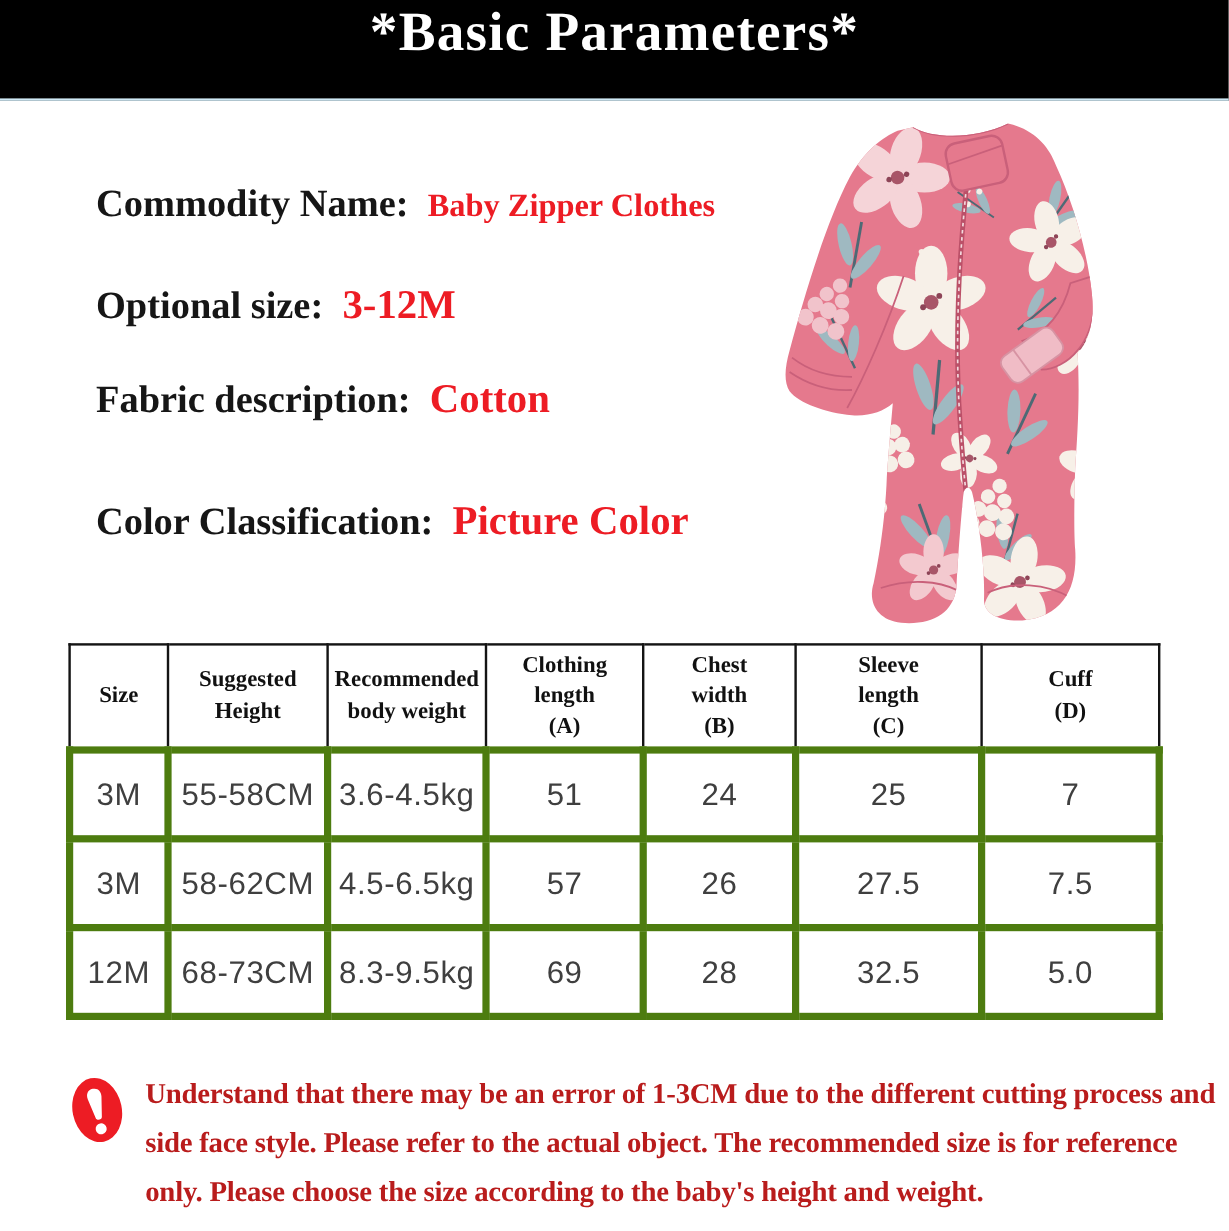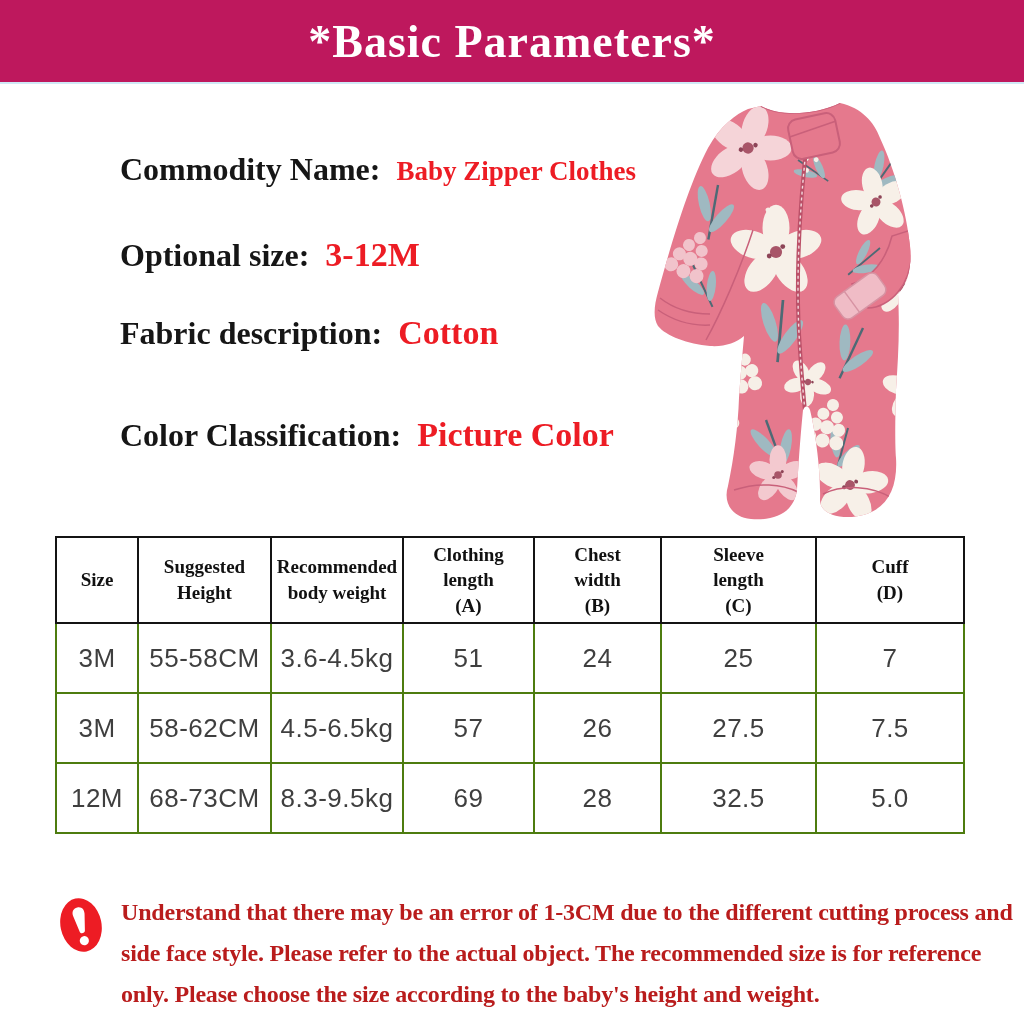--- a/index.html
+++ b/index.html
@@ -3,29 +3,29 @@
 <meta charset="utf-8">
 <style>
   html,body{margin:0;padding:0;}
   body{
     width:1024px;height:1026px;position:relative;overflow:hidden;
     background:#ffffff;font-family:"Liberation Serif",serif;
   }
   
   .banner{
     position:absolute;left:0;top:0;width:1024px;height:82px;
-    background:#be185d;border-bottom:2px solid #cfe9f6;
-    display:flex;align-items:center;justify-content:center;
+    background:#000000;border-bottom:2px solid #cfe9f6;
+    display:flex;justify-content:center;
   }
   .banner .title{
     color:#ffffff;font-size:46px;font-weight:700;letter-spacing:1px;
     font-family:"Liberation Serif",serif;
   }
   
-  .param{position:absolute;left:80px;white-space:nowrap;font-weight:700;margin-left:40px;}
+  .param{position:absolute;left:80px;white-space:nowrap;font-weight:700;}
   .param .label{color:#161616;font-size:32px;}
   .param .value{color:#ed1c24;margin-left:12px;font-size:34px;}
   #param-0{top:151px}
   #param-0 .value{font-size:27px;}
   #param-1{top:236px}
   #param-2{top:314px}
   #param-3{top:416px}
   
   .product{position:absolute;left:648px;top:90px;width:312px;height:438px;}
   
@@ -33,21 +33,21 @@
     position:absolute;left:55px;top:536px;border-collapse:collapse;
     table-layout:fixed;width:908px;
   }
   table.size-table th{
     border:2px solid #141414;height:84px;padding:0 2px;
     font-family:"Liberation Serif",serif;font-weight:700;font-size:19px;
     color:#111111;text-align:center;vertical-align:middle;white-space:pre-line;
     line-height:1.35;
   }
   table.size-table td{
-    border:2px solid #4d7c0f;height:66px;text-align:center;vertical-align:middle;
+    border:6px solid #4d7c0f;height:66px;text-align:center;vertical-align:middle;
     font-family:"Liberation Sans",sans-serif;font-weight:400;font-size:26px;
     color:#3f3f3f;letter-spacing:0.5px;margin-left:31px;
   }
   
   .note-icon{position:absolute;left:58px;top:896px;width:46px;height:58px;}
   .note-text{
     position:absolute;left:121px;top:892px;width:896px;
     color:#b91c1c;font-size:24px;font-weight:700;line-height:41px;
     letter-spacing:-0.2px;font-family:"Liberation Serif",serif;
   }

